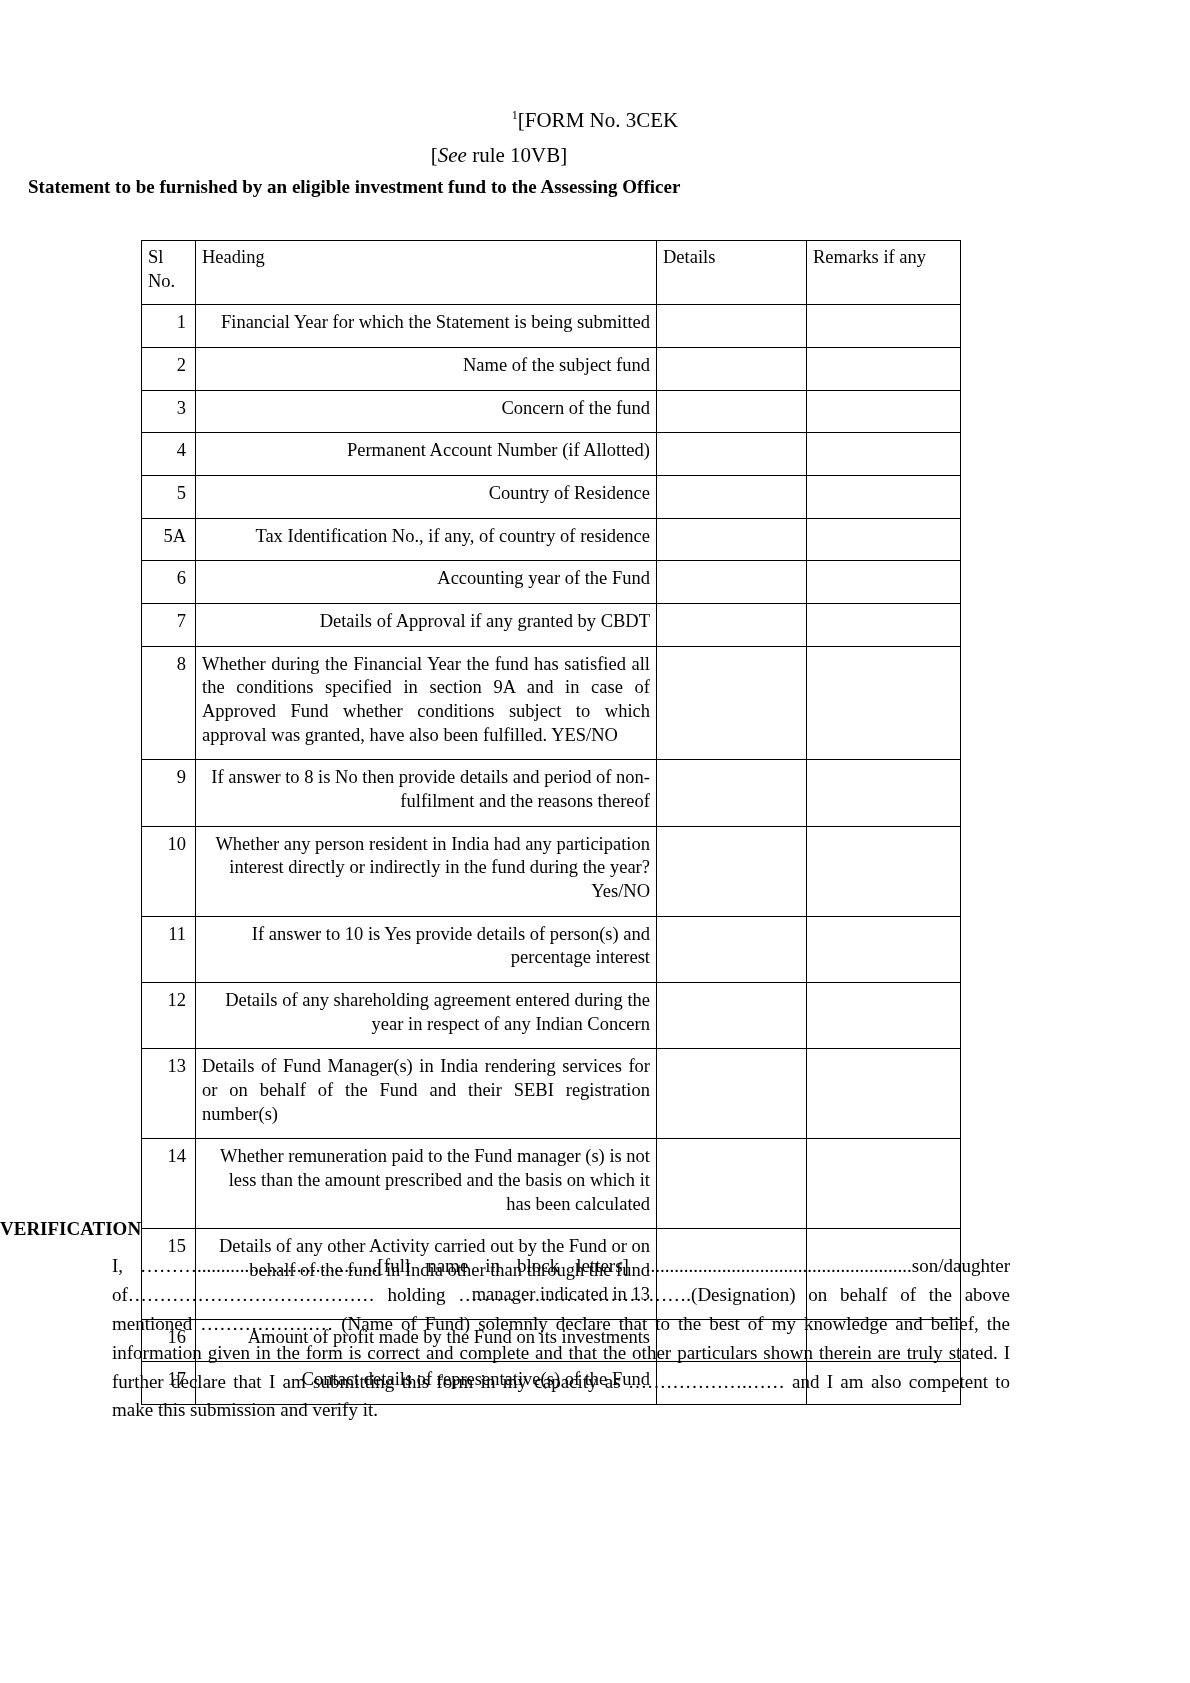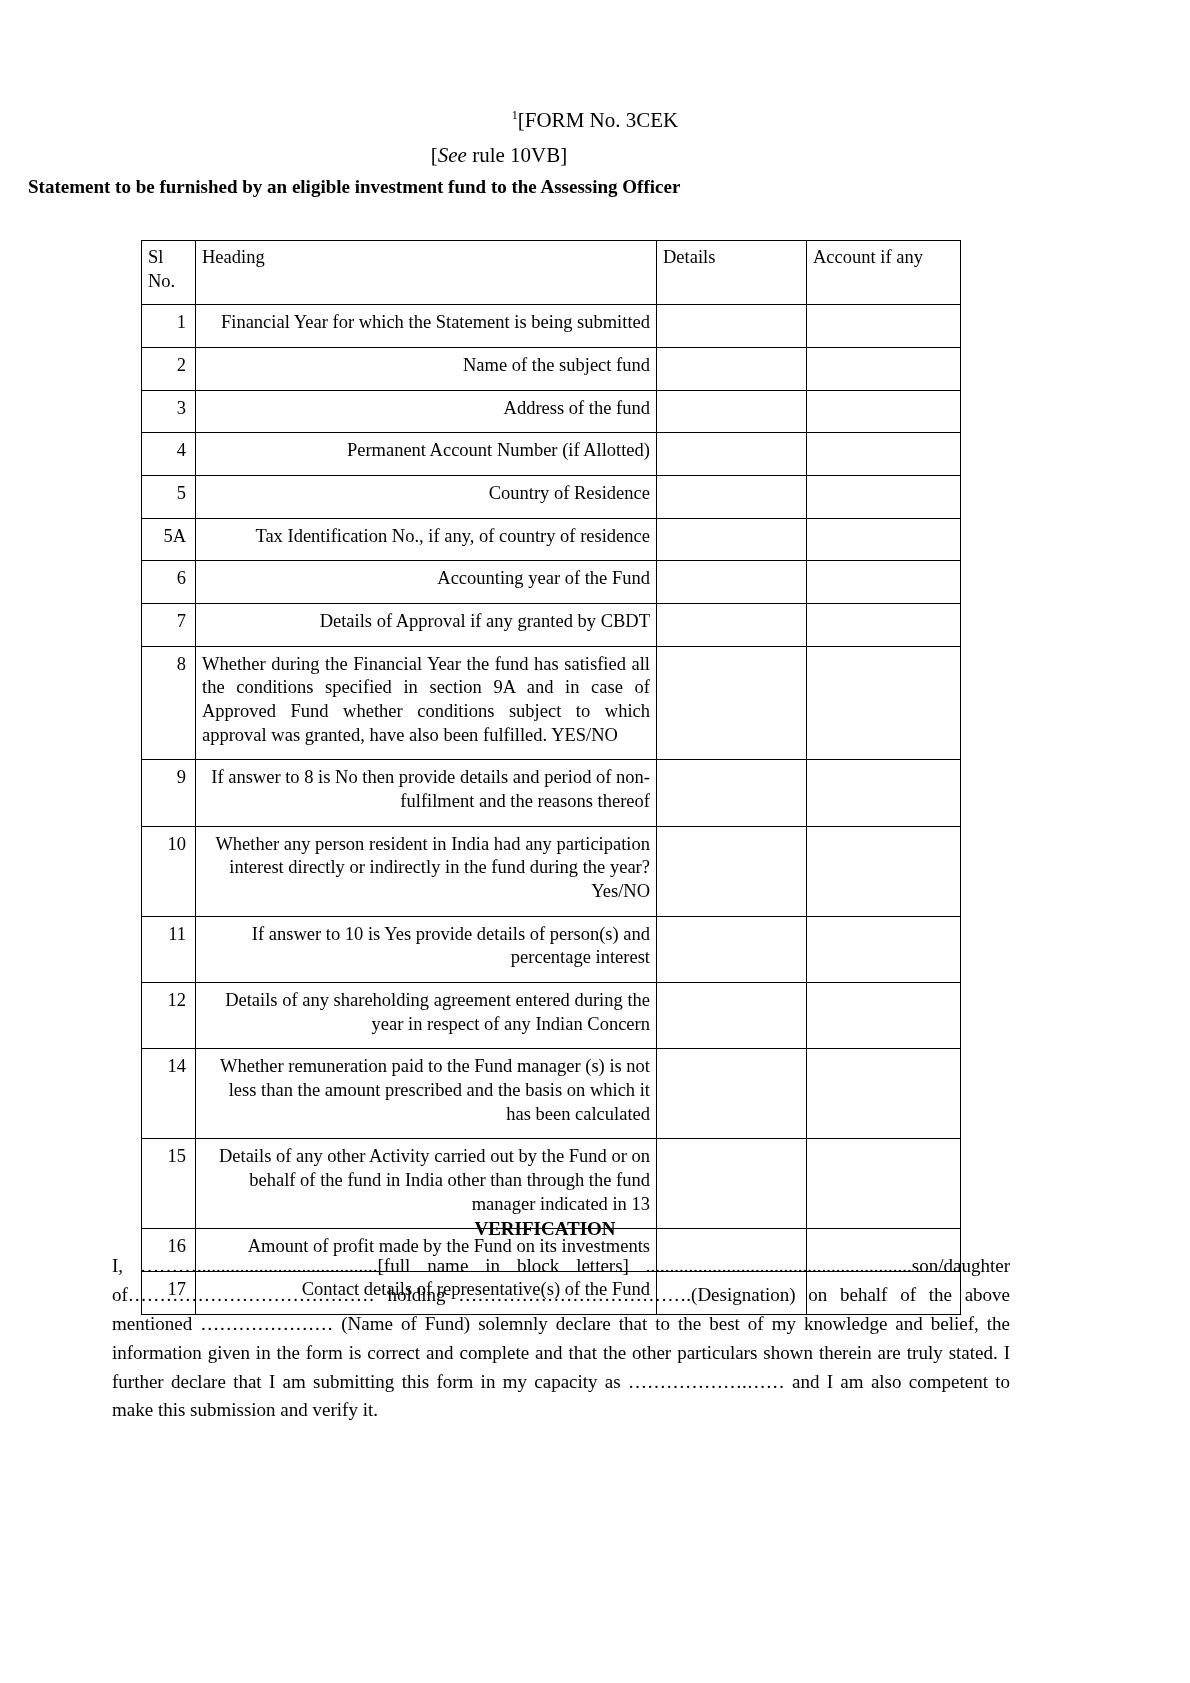--- a/index.html
+++ b/index.html
@@ -95,24 +95,23 @@
     text-align: justify;
     text-align-last: left;
   }
   td.blank { }
 
   
   .verification-title {
     position: absolute;
     left: 0; top: 1218px;
     width: 1022px;
-    text-align: center;
+    text-align: left;
     font-size: 19px;
     font-weight: bold;
-    margin-left: 34px;
   }
   .verification-body {
     position: absolute;
     left: 112px;
     top: 1252px;
     width: 898px;
     font-size: 19px;
     line-height: 1.52;
     text-align: justify;
     text-align-last: left;
@@ -134,39 +133,39 @@
       <col class="col-sl">
       <col class="col-head">
       <col class="col-det">
       <col class="col-rem">
     </colgroup>
     <thead>
       <tr>
         <th>Sl No.</th>
         <th>Heading</th>
         <th>Details</th>
-        <th>Account if any</th>
+        <th>Remarks if any</th>
       </tr>
     </thead>
     <tbody>
         <tr>
           <td class="sl">1</td>
           <td class="heading">Financial Year for which the Statement is being submitted</td>
           <td class="blank"></td>
           <td class="blank"></td>
         </tr>
         <tr>
           <td class="sl">2</td>
           <td class="heading">Name of the subject fund</td>
           <td class="blank"></td>
           <td class="blank"></td>
         </tr>
         <tr>
           <td class="sl">3</td>
-          <td class="heading">Address of the fund</td>
+          <td class="heading">Concern of the fund</td>
           <td class="blank"></td>
           <td class="blank"></td>
         </tr>
         <tr>
           <td class="sl">4</td>
           <td class="heading">Permanent Account Number (if Allotted)</td>
           <td class="blank"></td>
           <td class="blank"></td>
         </tr>
         <tr>
@@ -217,20 +216,26 @@
           <td class="blank"></td>
           <td class="blank"></td>
         </tr>
         <tr>
           <td class="sl">12</td>
           <td class="heading">Details of any shareholding agreement entered during the year in respect of any Indian Concern</td>
           <td class="blank"></td>
           <td class="blank"></td>
         </tr>
         <tr>
+          <td class="sl">13</td>
+          <td class="heading justify">Details of Fund Manager(s) in India rendering services for or on behalf of the Fund and their SEBI registration number(s)</td>
+          <td class="blank"></td>
+          <td class="blank"></td>
+        </tr>
+        <tr>
           <td class="sl">14</td>
           <td class="heading">Whether remuneration paid to the Fund manager (s) is not less than the amount prescribed and the basis on which it has been calculated</td>
           <td class="blank"></td>
           <td class="blank"></td>
         </tr>
         <tr>
           <td class="sl">15</td>
           <td class="heading">Details of any other Activity carried out by the Fund or on behalf of the fund in India other than through the fund manager indicated in 13</td>
           <td class="blank"></td>
           <td class="blank"></td>

